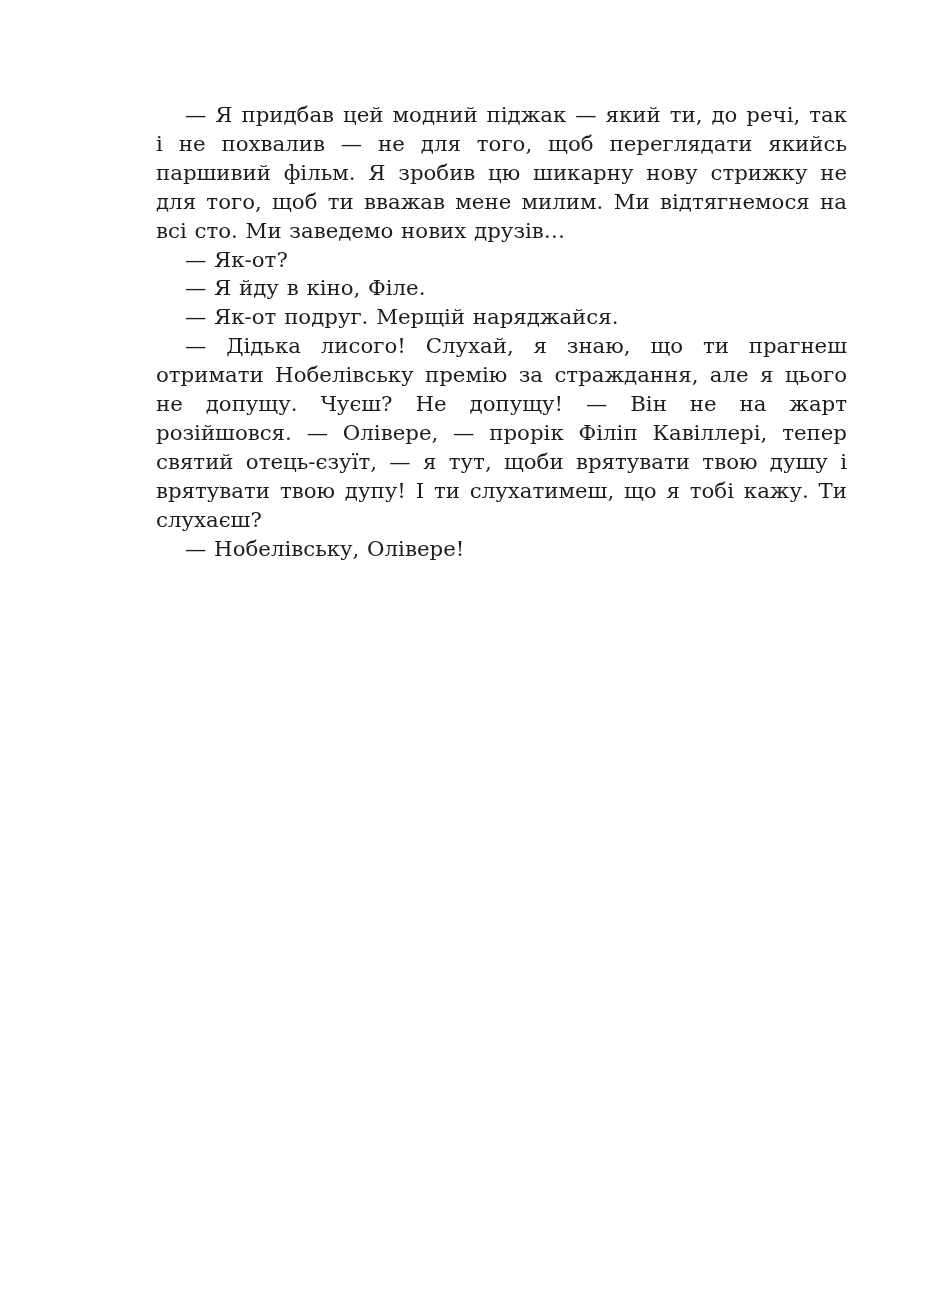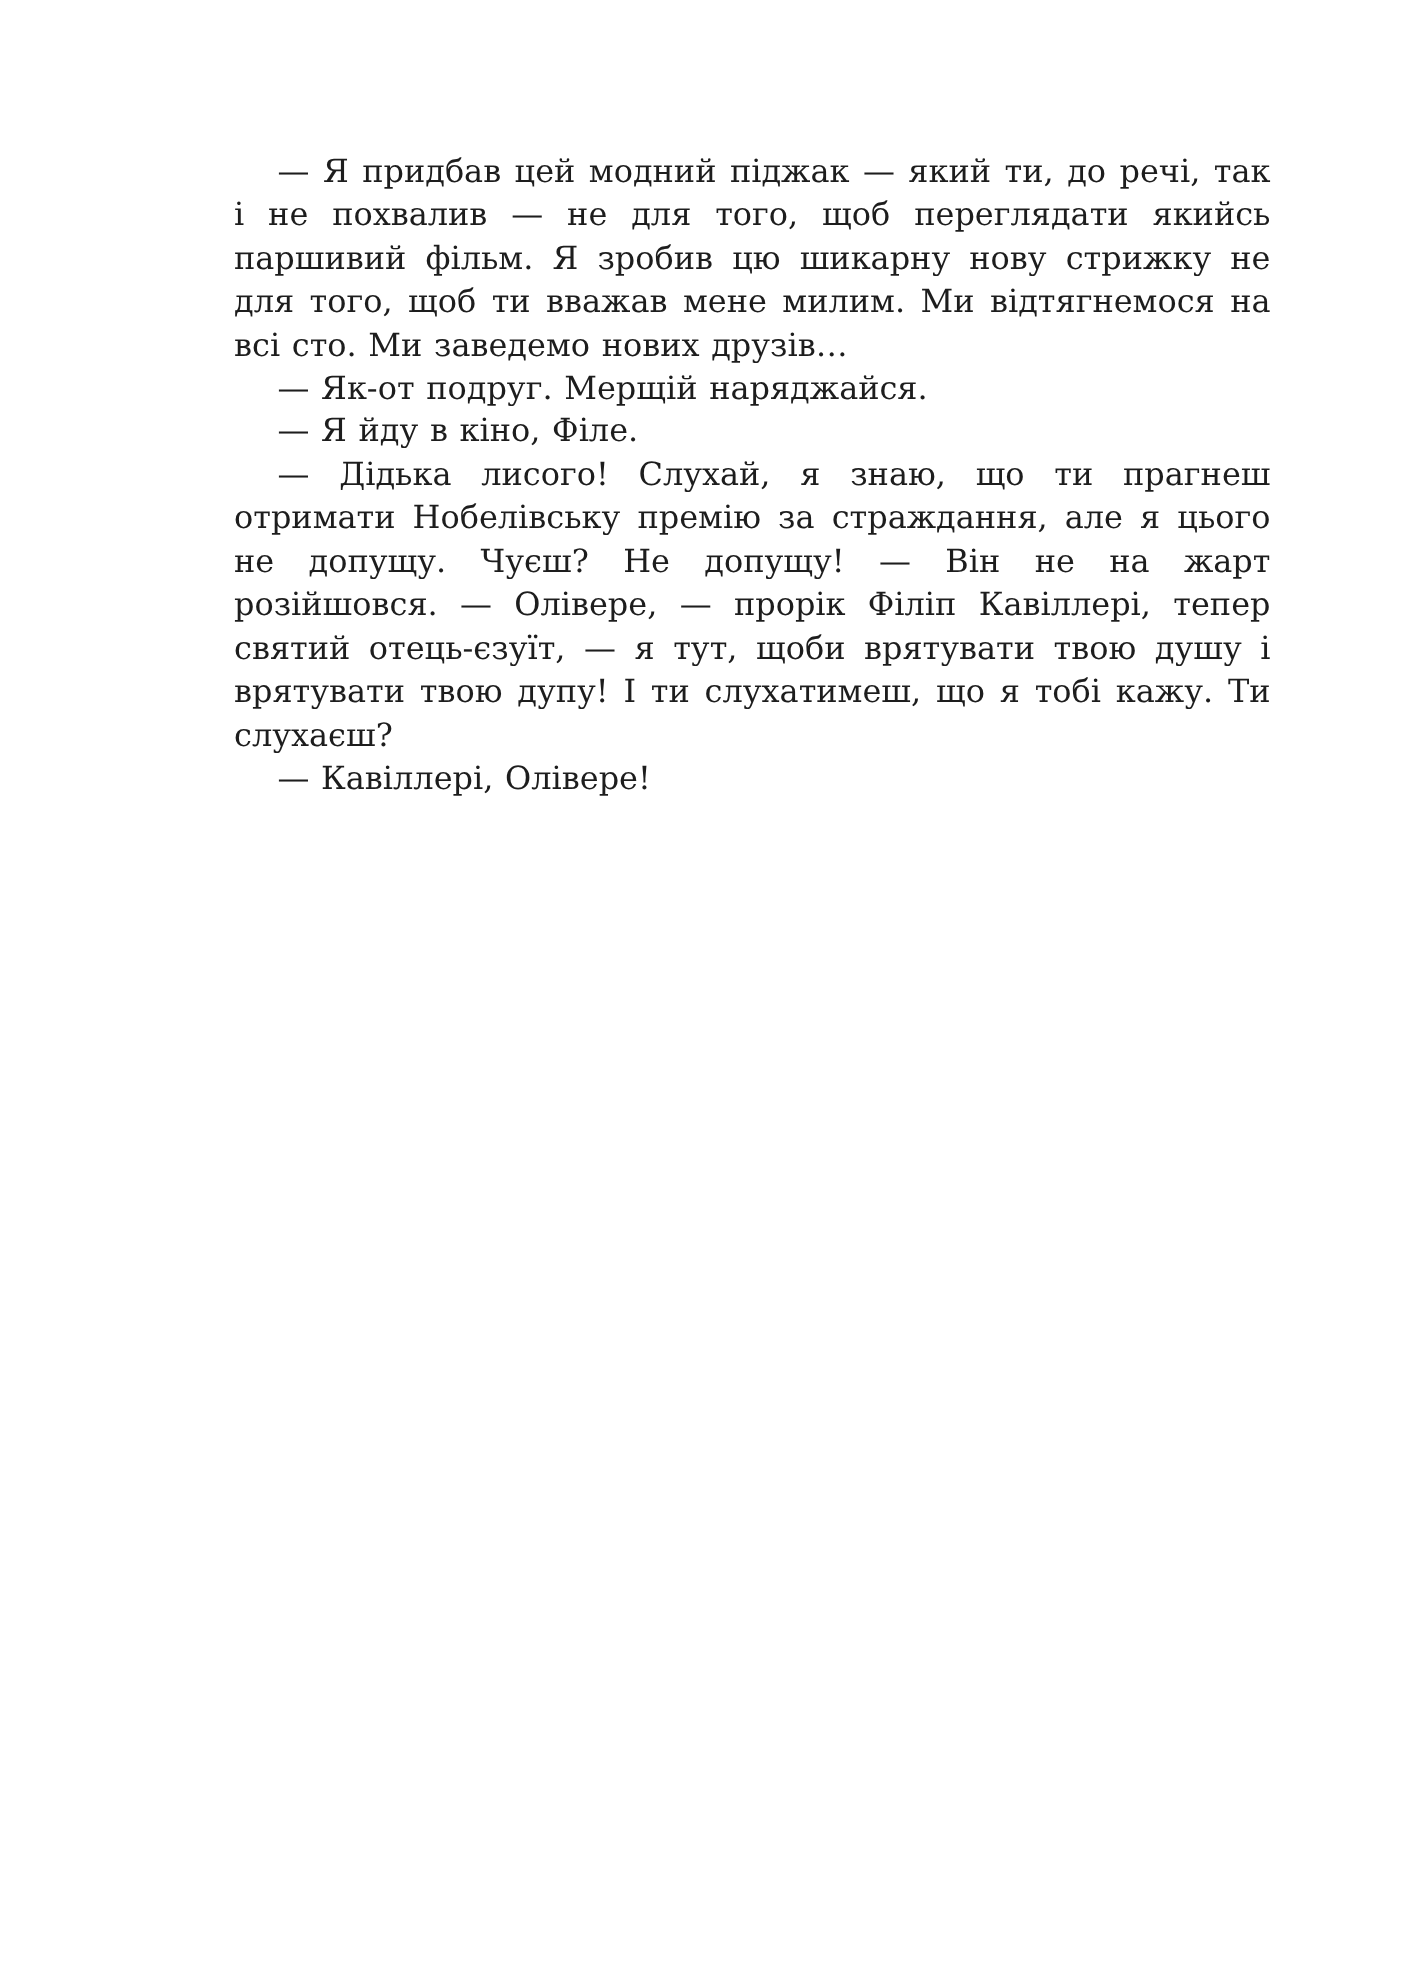--- a/index.html
+++ b/index.html
@@ -39,18 +39,19 @@
     text-indent: 29px;
     word-spacing: 1px;
   }
 </style>
 </head>
 <body>
 
 <div class="book-page">
   <div class="text-block">
     <p>— Я придбав цей модний піджак — який ти, до речі, так і не похвалив — не для того, щоб переглядати якийсь паршивий фільм. Я зробив цю шикарну нову стрижку не для того, щоб ти вважав мене милим. Ми відтягнемося на всі сто. Ми заведемо нових друзів…</p>
+    <p>— Як-от?</p>
+    <p>— Я йду в кіно, Філе.</p>
     <p>— Як-от подруг. Мерщій наряджайся.</p>
-    <p>— Я йду в кіно, Філе.</p>
     <p>— Дідька лисого! Слухай, я знаю, що ти прагнеш отримати Нобелівську премію за страждання, але я цього не допущу. Чуєш? Не допущу! — Він не на жарт розійшовся. — Олівере, — прорік Філіп Кавіллері, тепер святий отець-єзуїт, — я тут, щоби врятувати твою душу і врятувати твою дупу! І ти слухатимеш, що я тобі кажу. Ти слухаєш?</p>
-    <p>— Кавіллері, Олівере!</p>
+    <p>— Нобелівську, Олівере!</p>
   </div>
 </div>
 
 </body></html>

